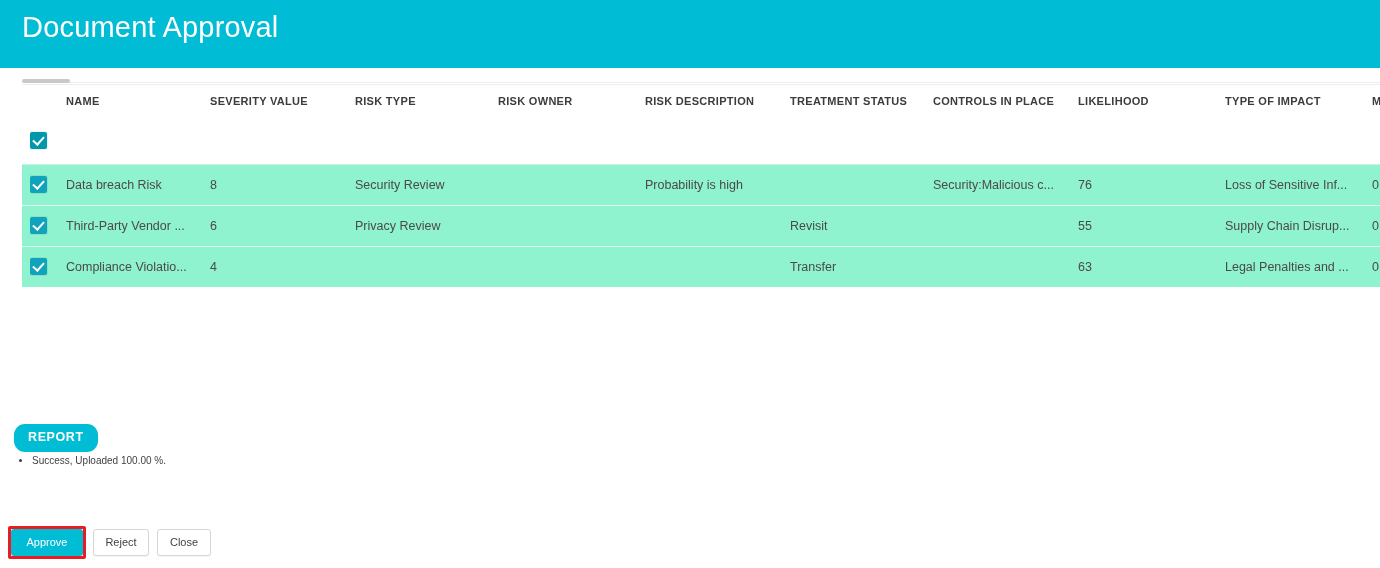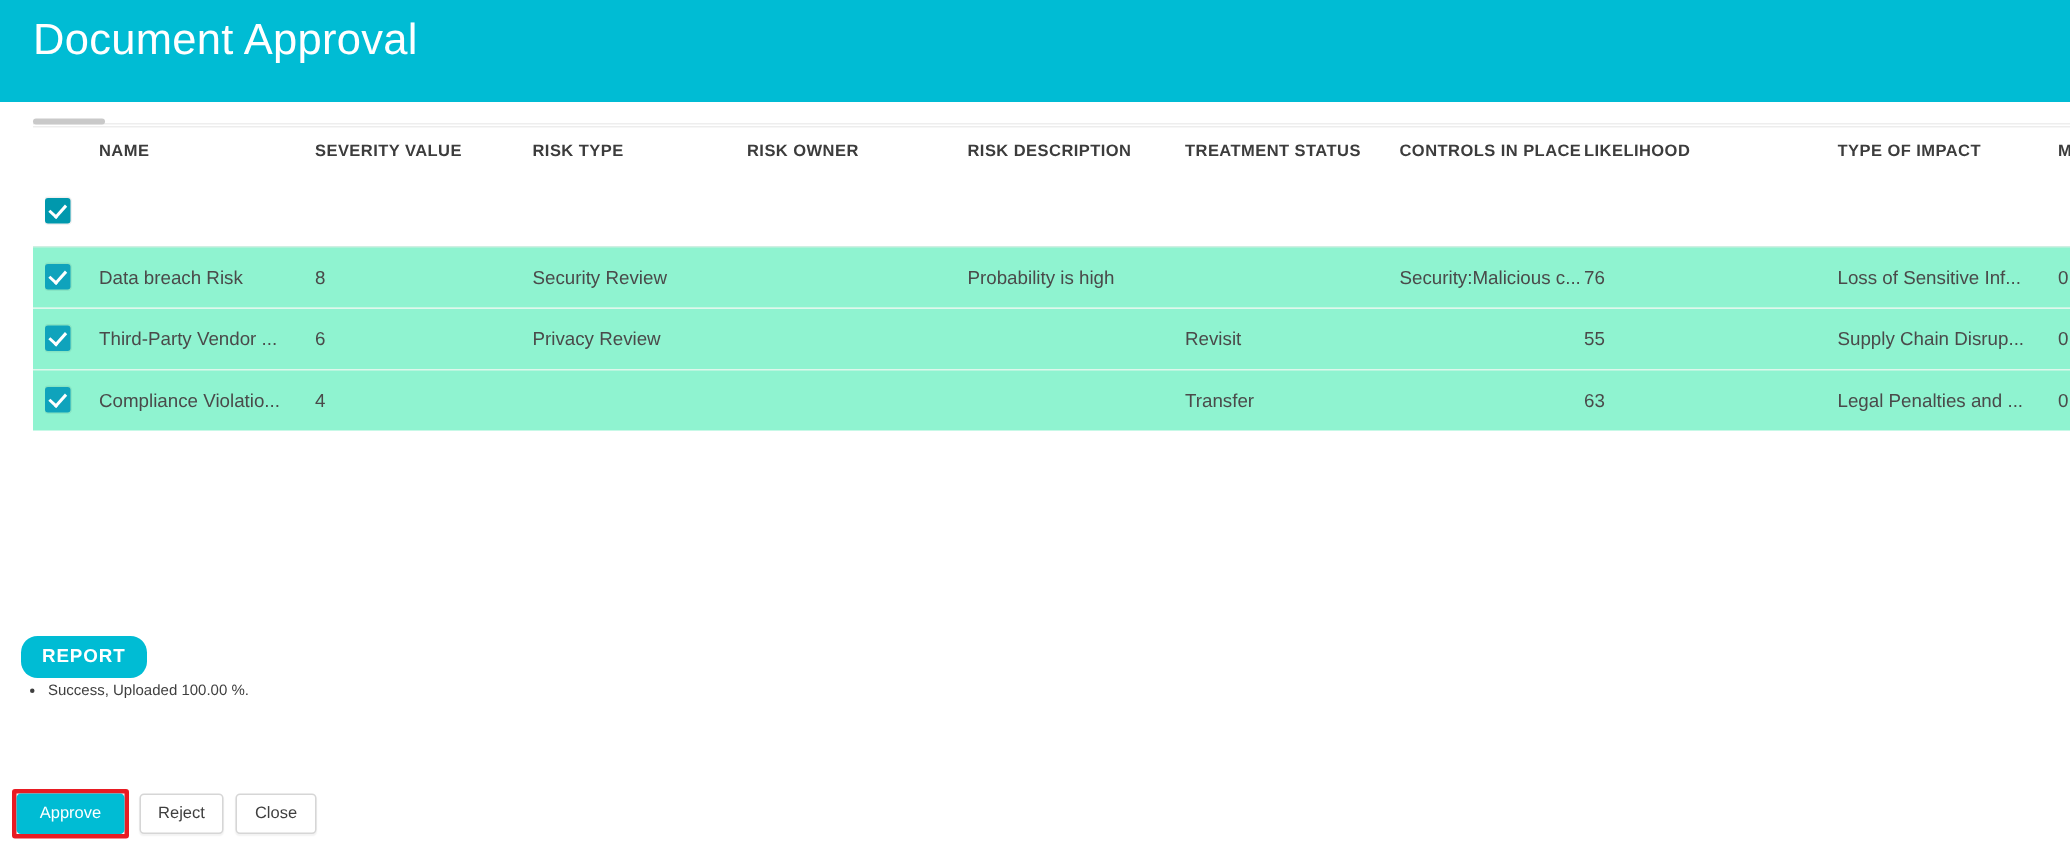--- a/index.html
+++ b/index.html
@@ -127,21 +127,21 @@
 
   
   .c-check { left: 30px;   width: 30px; }
   .c-0     { left: 66px;   width: 140px; }
   .c-1     { left: 210px;  width: 140px; }
   .c-2     { left: 355px;  width: 140px; }
   .c-3     { left: 498px;  width: 142px; }
   .c-4     { left: 645px;  width: 140px; }
   .c-5     { left: 790px;  width: 140px; }
   .c-6     { left: 933px;  width: 140px; }
-  .c-7     { left: 1056px; width: 140px; }
+  .c-7     { left: 1078px; width: 140px; }
   .c-8     { left: 1225px; width: 140px; }
   .c-9     { left: 1372px; width: 60px; }
 
   
   .checkbox {
     width: 17px;
     height: 17px;
     background: #0098ad;
     border-radius: 2px;
     position: relative;

